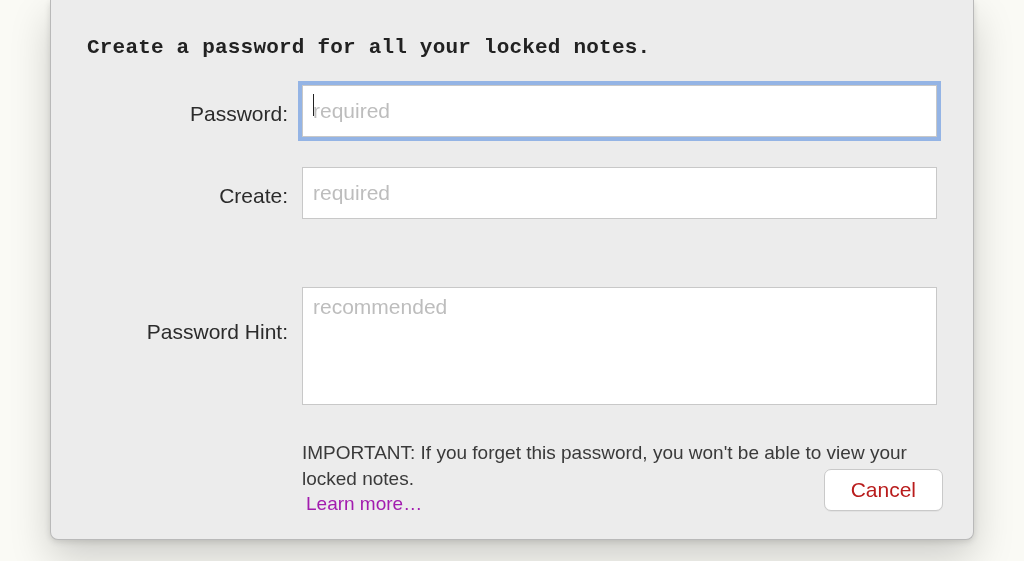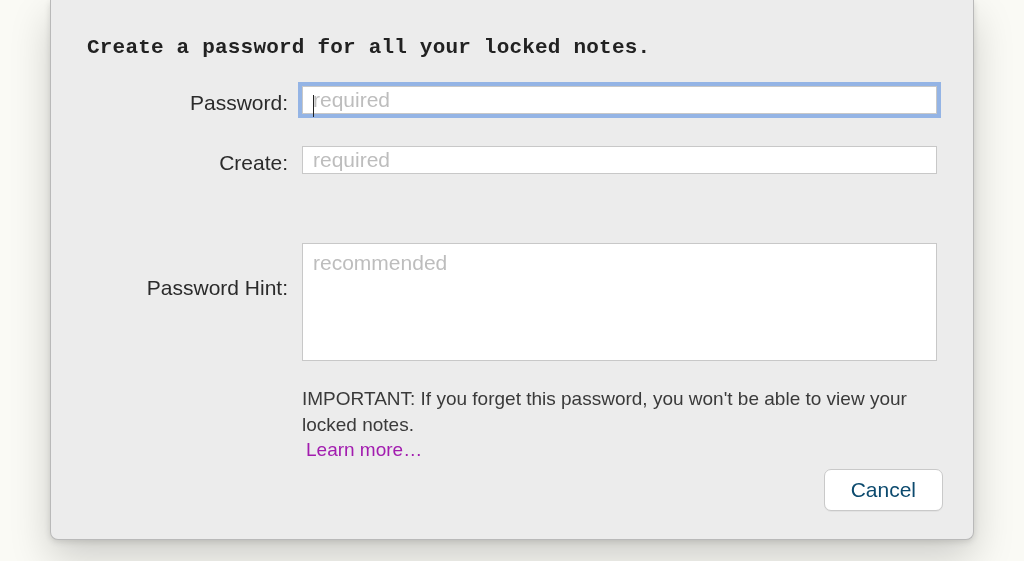--- a/index.html
+++ b/index.html
@@ -55,29 +55,29 @@
       color: #333;
       background: #fff;
       border: 1px solid #c8c8c8;
       border-radius: 0;
       padding: 7px 10px;
       outline: none;
     }
     input.text-field::placeholder, textarea.text-field::placeholder {
       color: #bdbdbd;
     }
-    input.text-field { height: 28px; }
+    input.text-field { height: 52px; }
     textarea.text-field { height: 118px; resize: none; margin-top: 38px; }
     .focused {
       border-color: #7aa7e6;
       box-shadow: 0 0 0 4px rgba(76,134,224,0.55);
     }
     .important-row {
       margin-left: 215px;
-      margin-top: 21px;
+      margin-top: 31px;
       display: flex;
       flex-wrap: wrap;
       font-size: 19px;
       color: #3a3a3a;
       line-height: 1.35;
     }
     .important-row .learn-more {
       color: #a21caf;
       cursor: pointer;
       margin-left: 4px;
@@ -92,21 +92,21 @@
     button {
       font-family: inherit;
       font-size: 21px;
       height: 42px;
       padding: 0 26px;
       border-radius: 7px;
       cursor: pointer;
     }
     .btn-cancel {
       background: #fff;
-      color: #0c4a6e;
+      color: #b91c1c;
       border: 1px solid #c9c9c9;
       box-shadow: 0 1px 0 rgba(0,0,0,0.04);
     }
     .btn-primary {
       min-width: 210px;
       background: linear-gradient(#4f94f7, #1f69e8);
       color: #fff;
       border: 1px solid #1b5fd7;
       box-shadow: 0 1px 0 rgba(0,0,0,0.12);
     }

